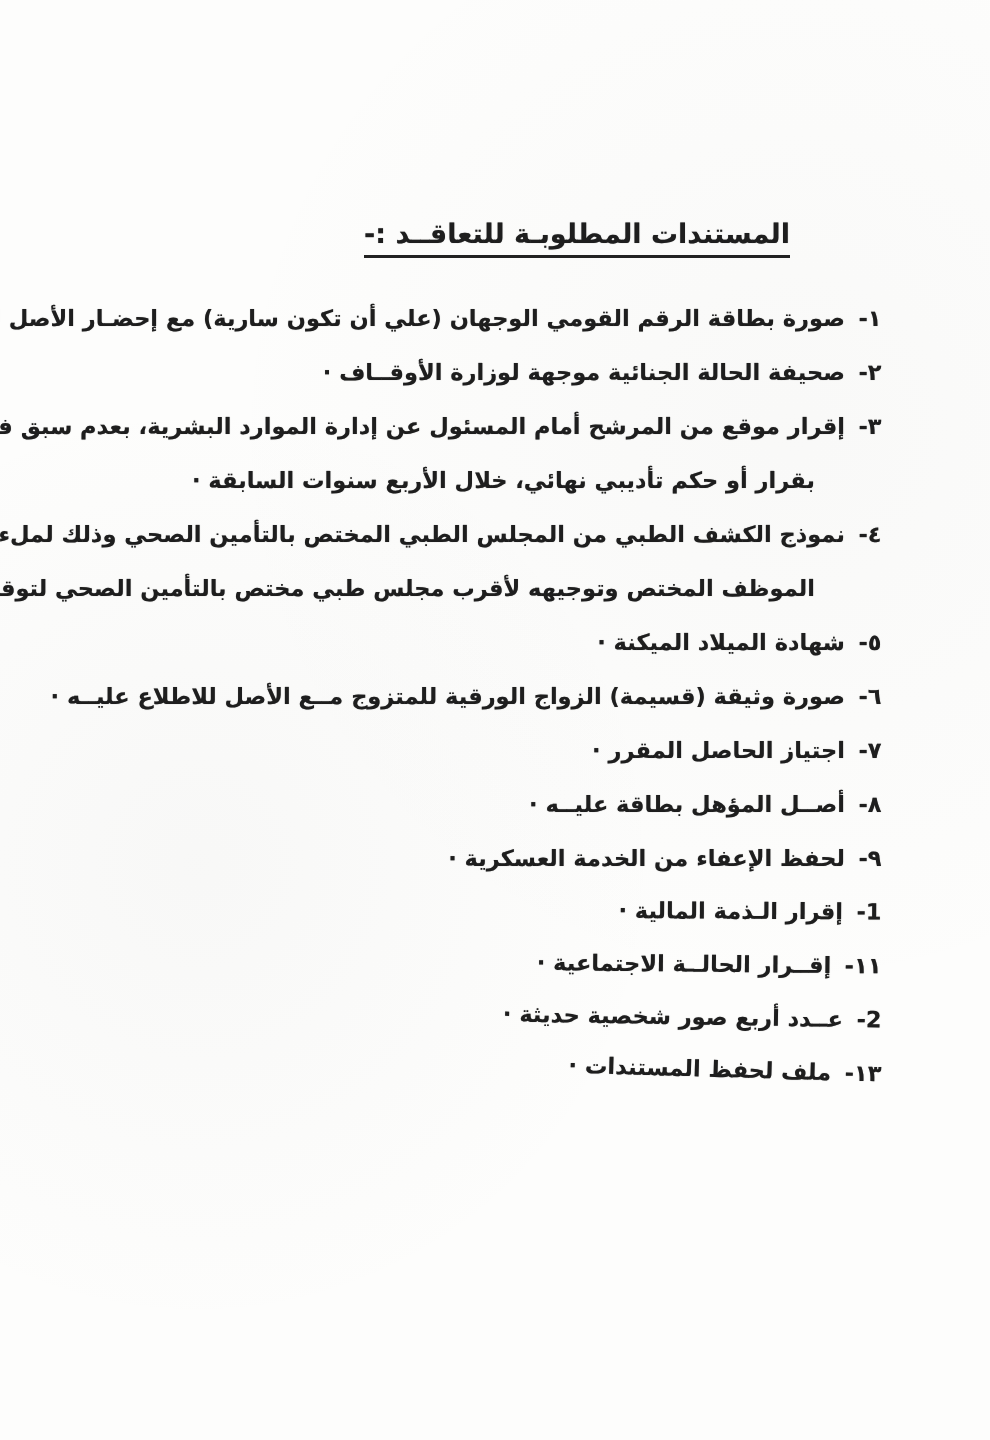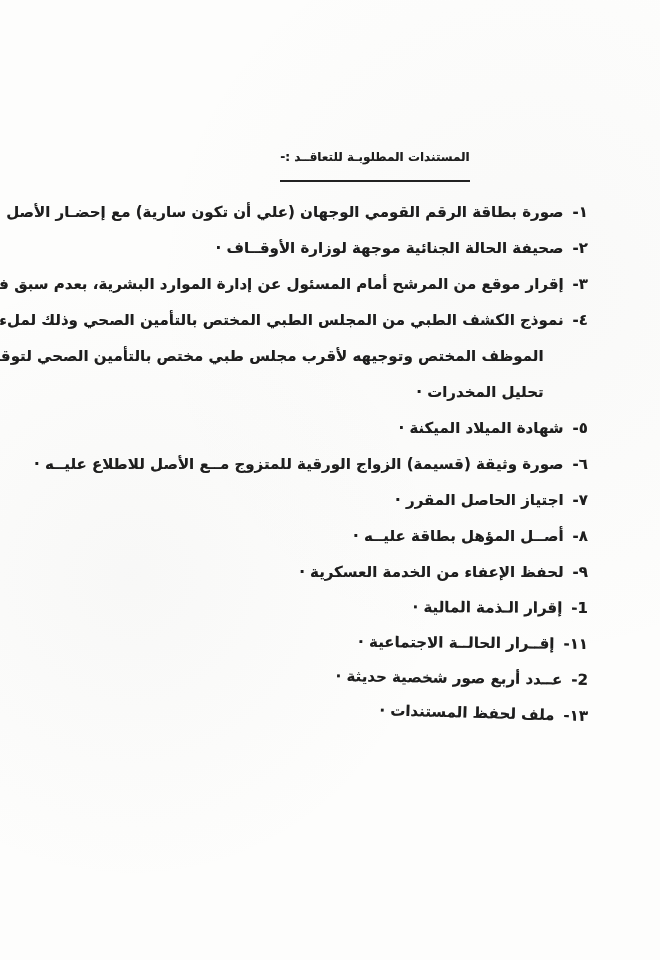--- a/index.html
+++ b/index.html
@@ -24,24 +24,24 @@
   .title-row {
     position: absolute;
     top: 146px;
     left: 0;
     right: 0;
     text-align: center;
   }
   .doc-title {
     display: inline-block;
     position: relative;
-    left: 45px;
-    font-size: 12px;
+    left: 55px;
+    font-size: 18px;
     letter-spacing: 0px;
-    padding-bottom: 16px;
+    padding-bottom: 3px;
     border-bottom: 2px solid #222222;
     text-shadow: 0 0 0.5px rgba(20,20,20,0.55);
     white-space: nowrap;
   }
   .list {
     position: absolute;
     top: 194px;
     right: 72px;
     left: 30px;
   }
@@ -98,29 +98,29 @@
       <span class="num">٢-</span>
       <div class="text">
         <div class="line">صحيفة الحالة الجنائية موجهة لوزارة الأوقــاف ·</div>
       </div>
     </div>
 
     <div class="item">
       <span class="num">٣-</span>
       <div class="text">
         <div class="line">إقرار موقع من المرشح أمام المسئول عن إدارة الموارد البشرية، بعدم سبق فصله من الخدمة</div>
+        <div class="line">بقرار أو حكم تأديبي نهائي، خلال الأربع سنوات السابقة ·</div>
       </div>
     </div>
 
     <div class="item">
       <span class="num">٤-</span>
       <div class="text">
         <div class="line">نموذج الكشف الطبي من المجلس الطبي المختص بالتأمين الصحي وذلك لملء بياناته بمعرفة</div>
         <div class="line">الموظف المختص وتوجيهه لأقرب مجلس طبي مختص بالتأمين الصحي لتوقيع الكشف الطبي وعمل</div>
-        <div class="line">تحليل المخدرات ·</div>
       </div>
     </div>
 
     <div class="item">
       <span class="num">٥-</span>
       <div class="text">
         <div class="line">شهادة الميلاد الميكنة ·</div>
       </div>
     </div>
 

